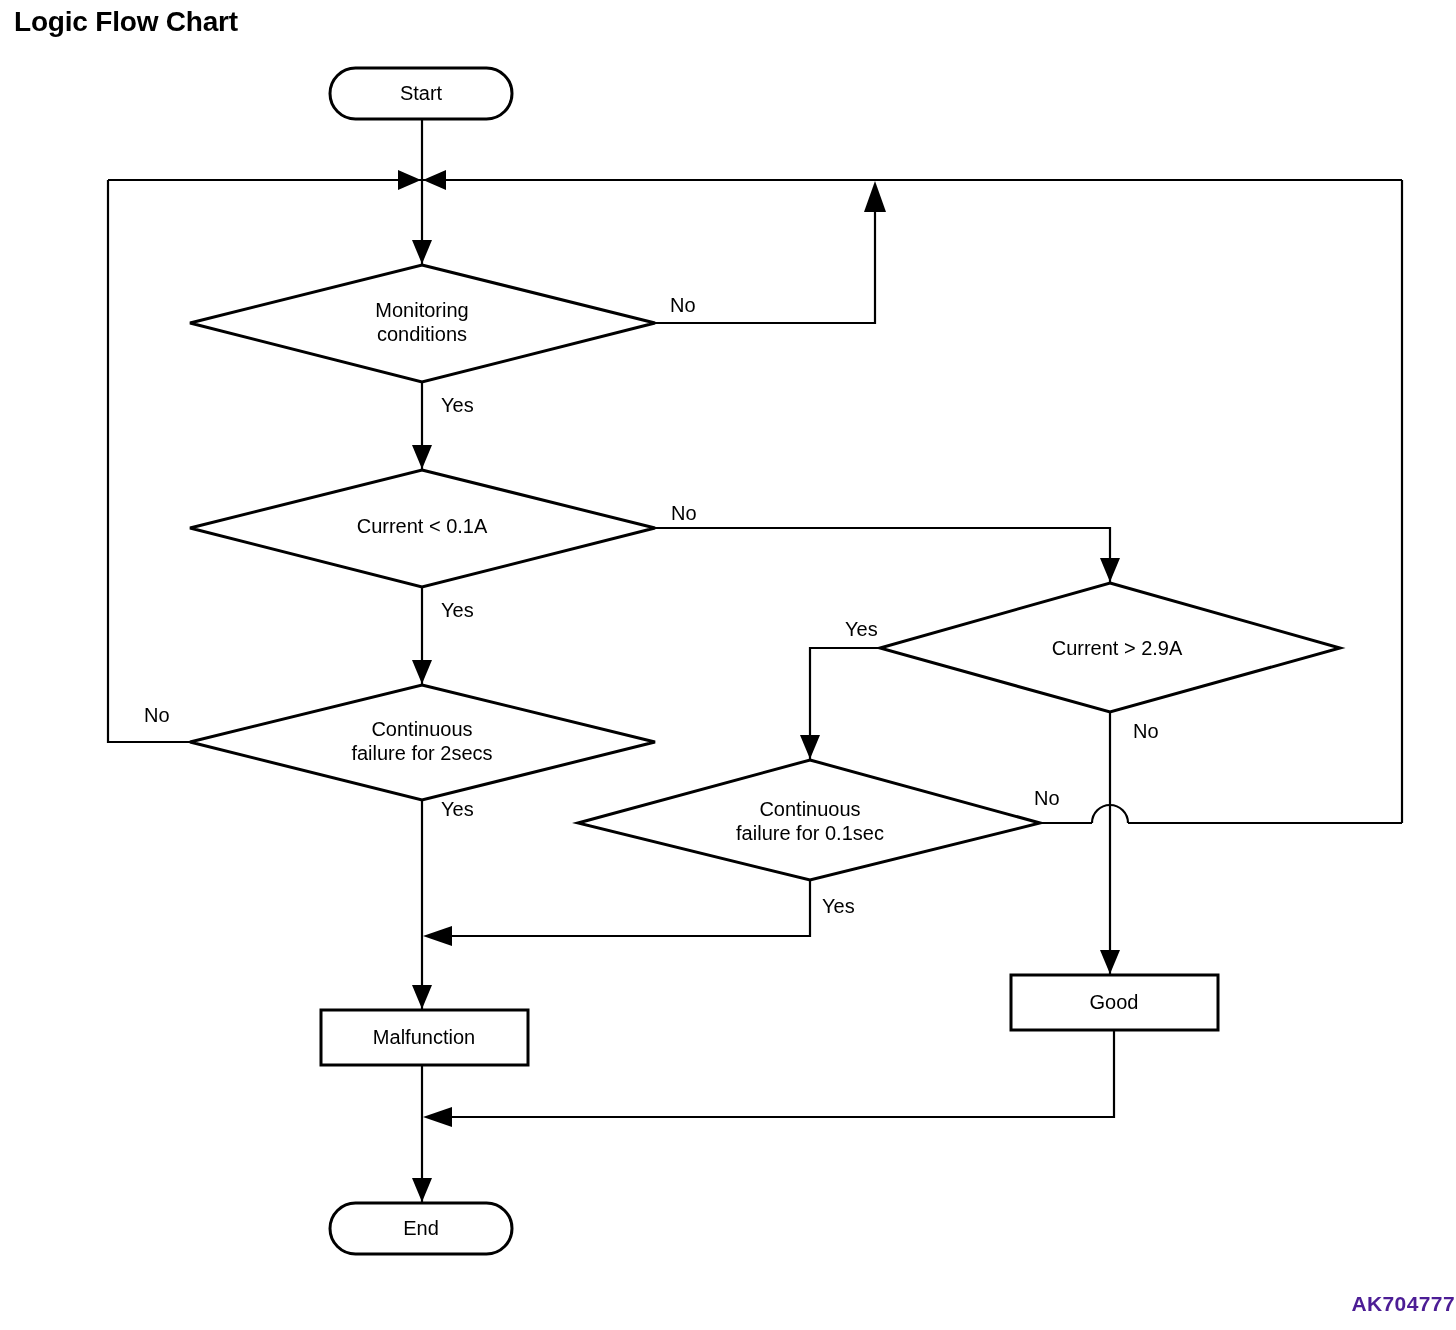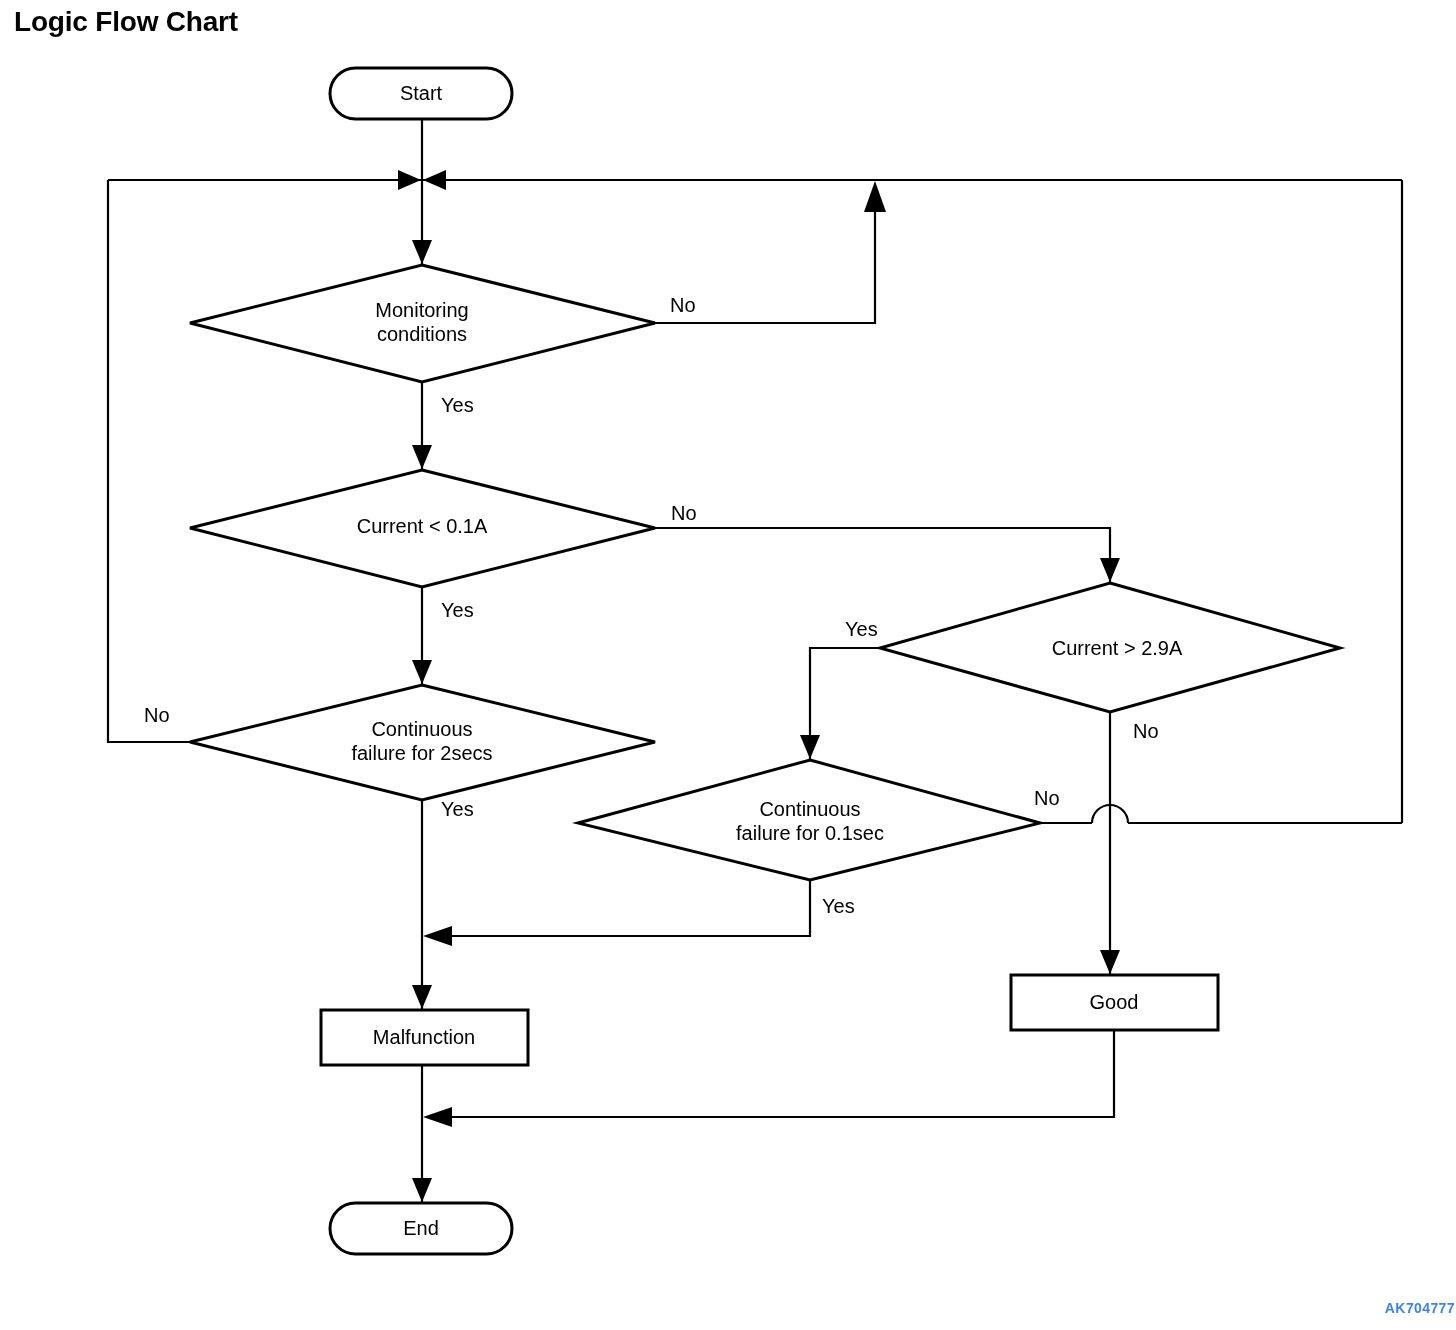--- a/index.html
+++ b/index.html
@@ -26,24 +26,24 @@
     font-size: 28px;
     font-weight: bold;
     letter-spacing: -0.2px;
     color: #000000;
     white-space: nowrap;
   }
   #akcode {
     position: absolute;
     right: 18px;
     bottom: 14px;
-    font-size: 14px;
+    font-size: 21px;
     font-weight: bold;
     letter-spacing: 0.4px;
-    color: #3b82f6;
+    color: #4c1d95;
     white-space: nowrap;
   }
   #flow-svg {
     position: absolute;
     left: 0;
     top: 0;
   }
   .node-text {
     font-family: "Liberation Sans", sans-serif;
     font-size: 20px;

